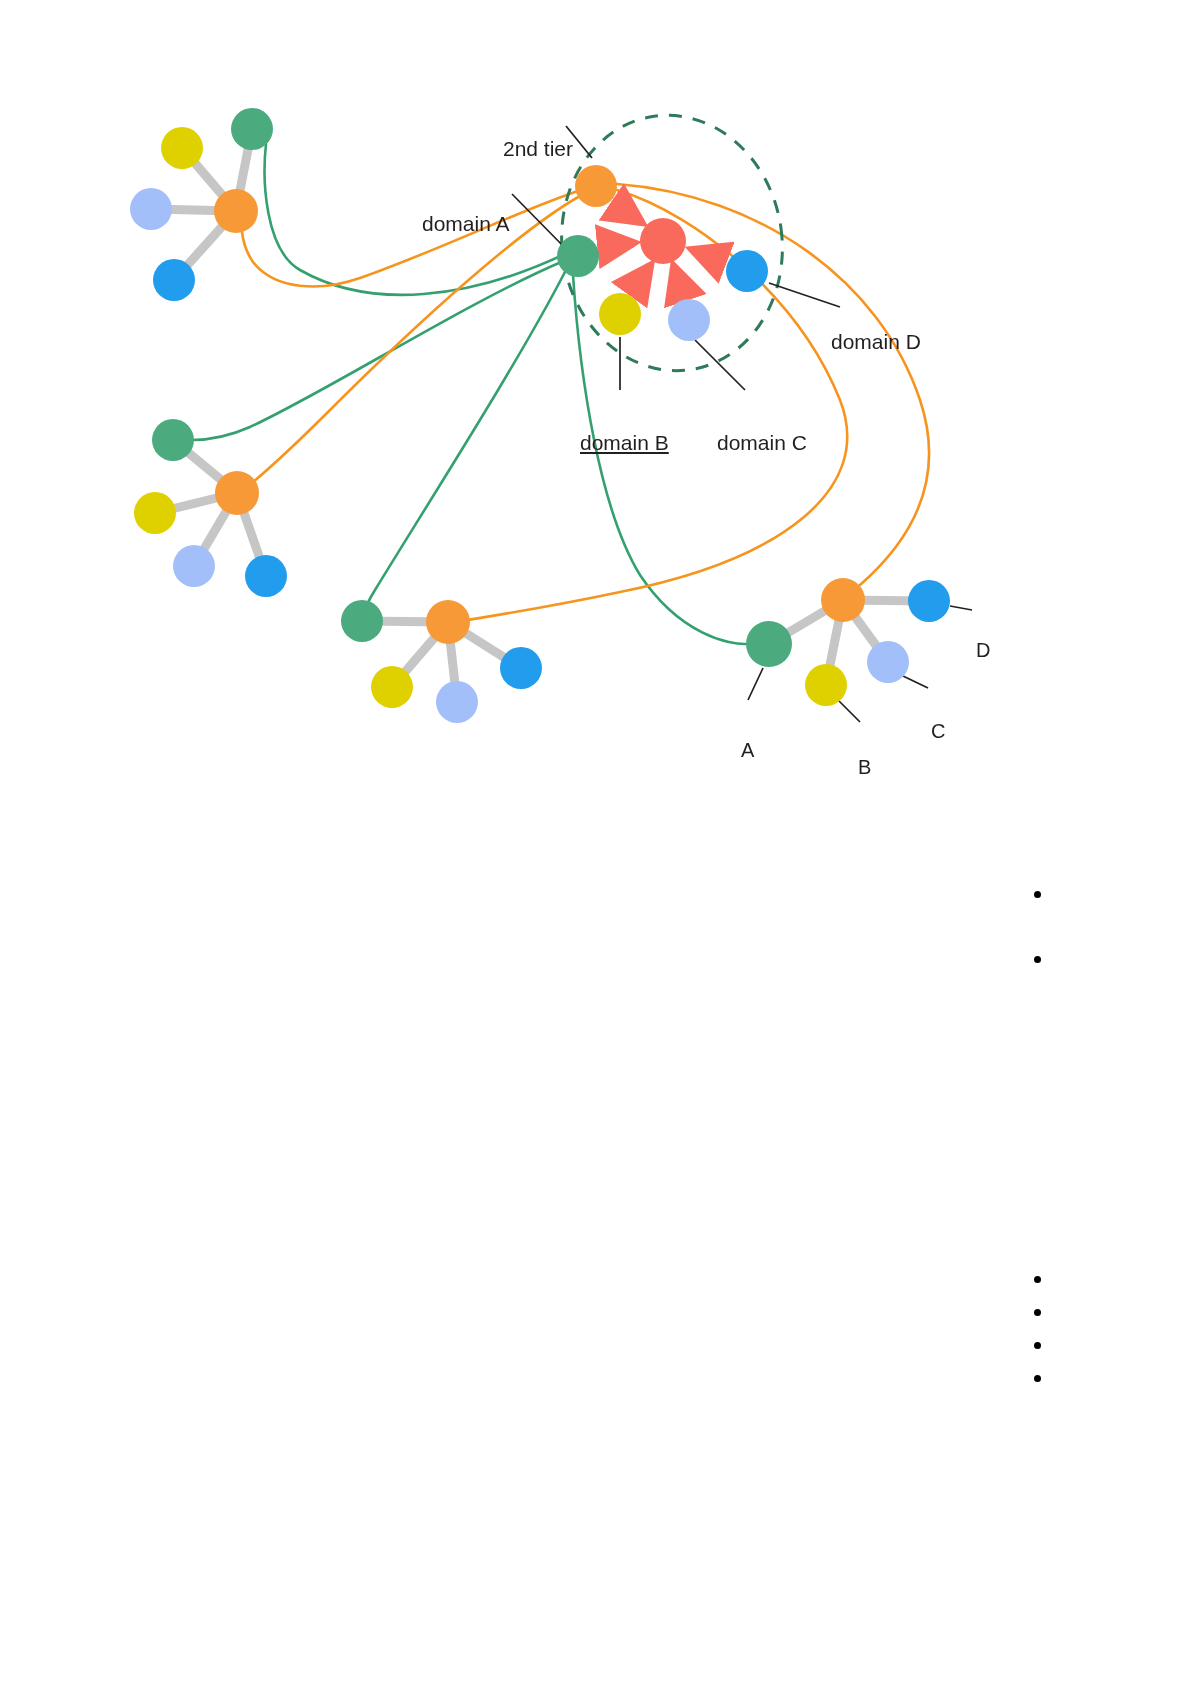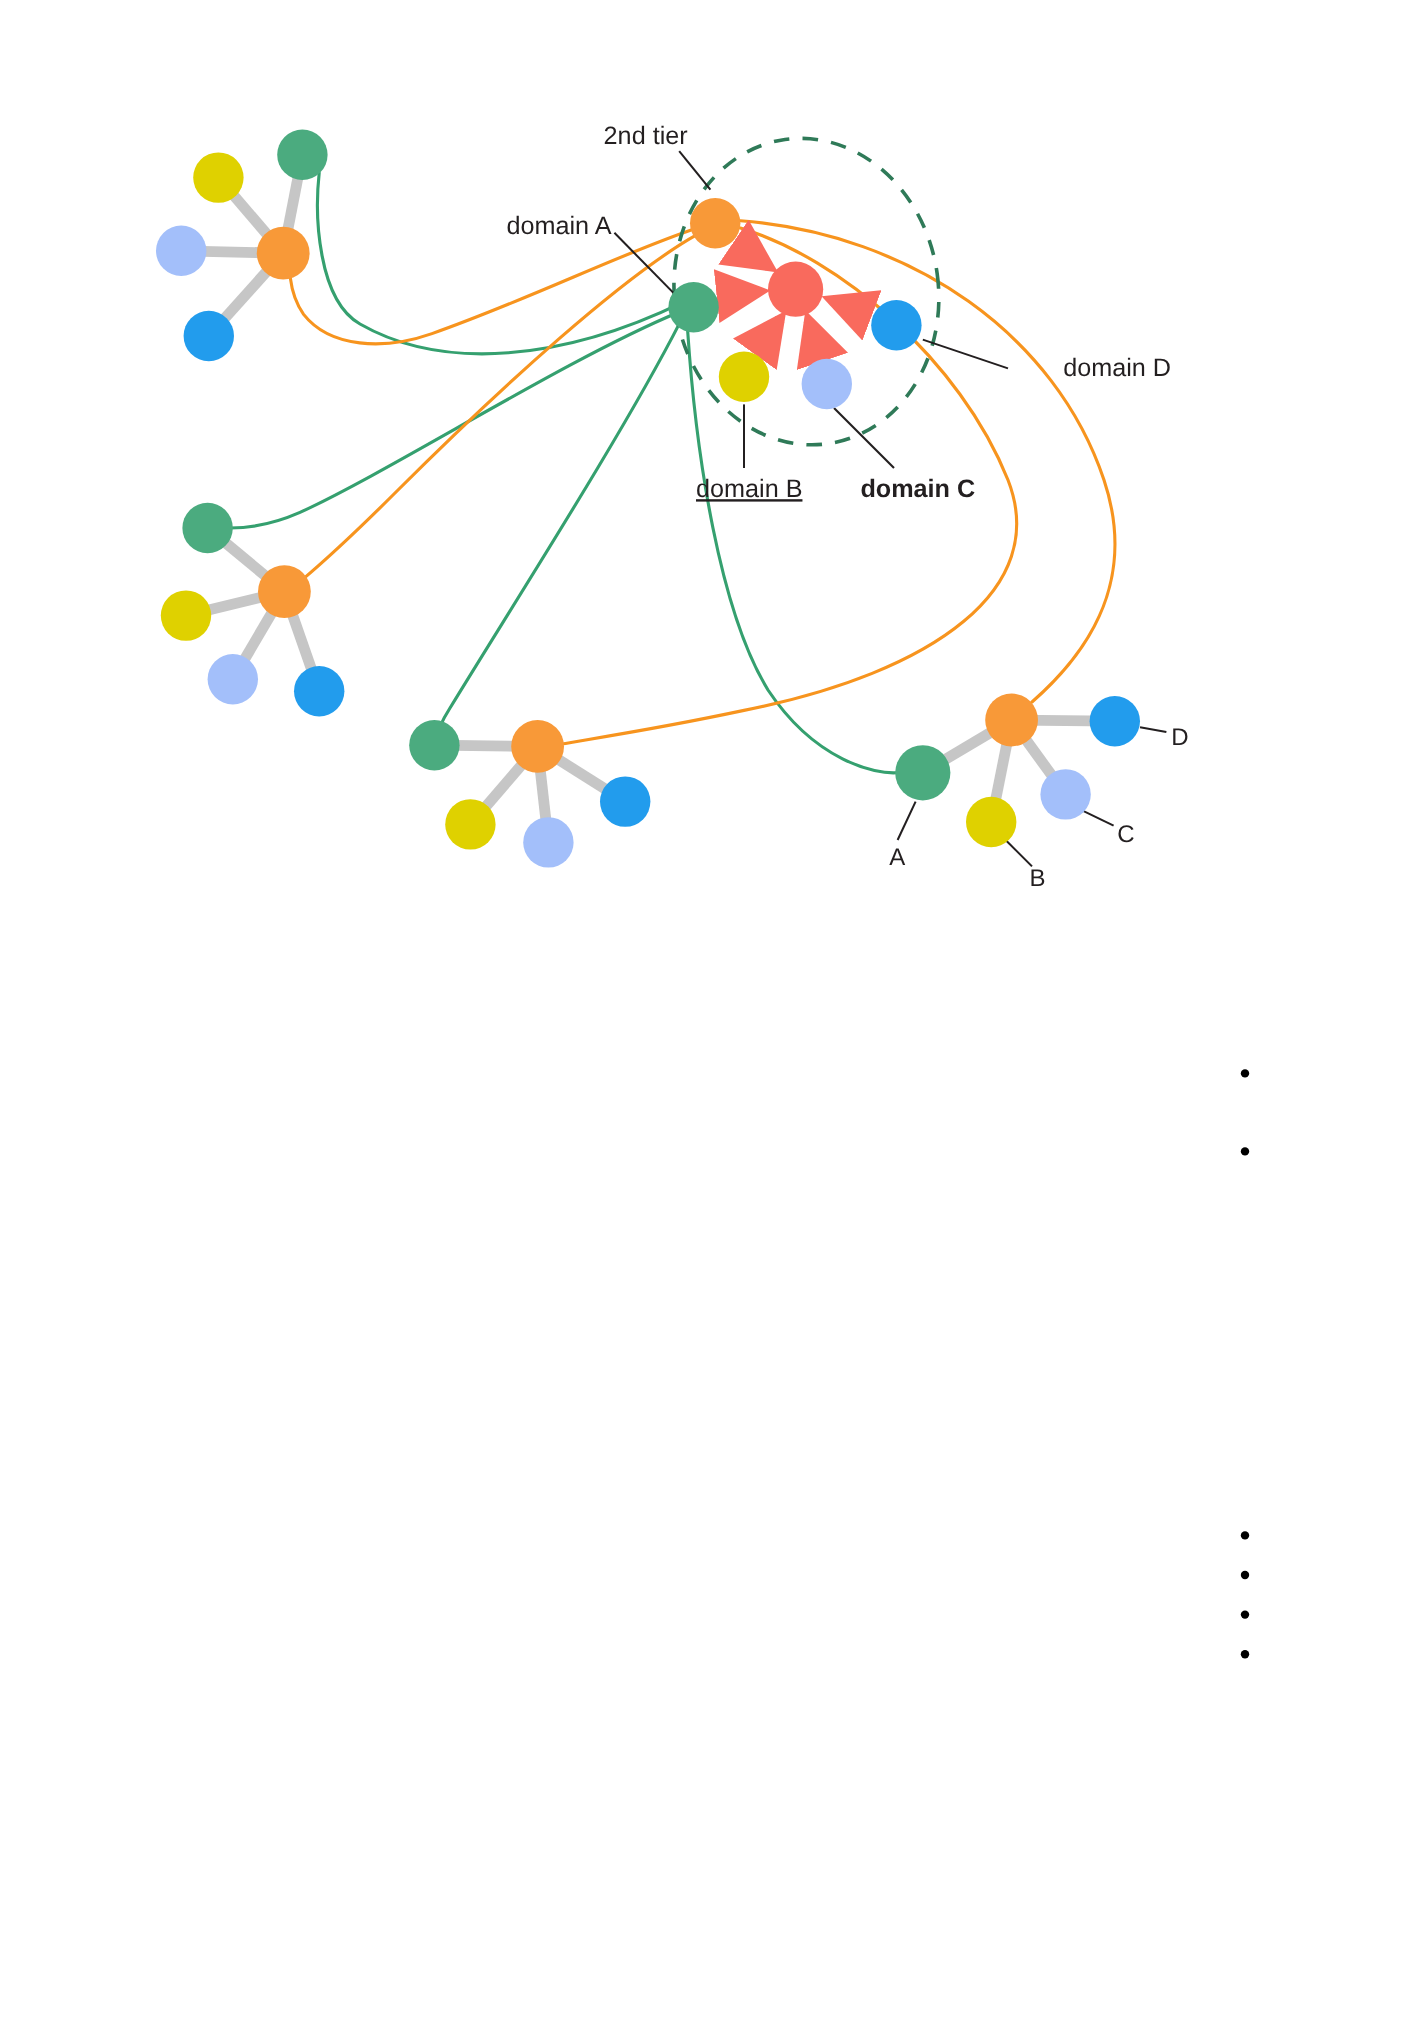--- a/index.html
+++ b/index.html
@@ -1,19 +1,19 @@
 <!DOCTYPE html>
 <html><head>
 <meta charset="utf-8">
 <style>
   html,body{margin:0;padding:0;background:#ffffff;}
   body{width:1190px;height:1684px;position:relative;overflow:hidden;
        font-family:"Liberation Sans","DejaVu Sans",sans-serif;color:#231f20;}
   #diagram{position:absolute;left:0;top:0;width:1190px;height:1684px;}
-  .lbl{position:absolute;font-size:21px;line-height:1;color:#231f20;white-space:nowrap;}
+  .lbl{position:absolute;font-size:21px;line-height:1;color:#231f20;white-space:nowrap;margin-top:35px;}
   .lbl.sm{font-size:20px;}
   .bullet{position:absolute;width:7px;height:7px;border-radius:50%;background:#000;}
 </style>
 </head>
 <body>
 
 <svg id="diagram" viewBox="0 0 1190 1684" xmlns="http://www.w3.org/2000/svg">
 
   <defs>
     <marker id="redArrow" viewBox="0 0 10 10" refX="8" refY="5" markerWidth="5" markerHeight="5" orient="auto-start-reverse">
@@ -118,22 +118,22 @@
     <circle cx="620" cy="314" r="21" fill="#dfd100"></circle>
     <circle cx="689" cy="320" r="21" fill="#a3bffa"></circle>
     <circle cx="747" cy="271" r="21" fill="#229ced"></circle>
     <circle cx="663" cy="241" r="23" fill="#f96a5d"></circle>
   </g>
 </svg>
 
 <div class="lbl" style="left:503px;top:103px;">2nd tier</div>
 <div class="lbl" style="left:422px;top:178px;">domain A</div>
 <div class="lbl" style="left:580px;top:397px;text-decoration:underline;">domain B</div>
-<div class="lbl" style="left:717px;top:397px;font-weight:bold;">domain C</div>
-<div class="lbl" style="left:886px;top:296px;">domain D</div>
+<div class="lbl" style="left:717px;top:397px;">domain C</div>
+<div class="lbl" style="left:831px;top:296px;">domain D</div>
 
 <div class="lbl sm" style="left:741px;top:705px;">A</div>
 <div class="lbl sm" style="left:858px;top:722px;">B</div>
 <div class="lbl sm" style="left:931px;top:686px;">C</div>
 <div class="lbl sm" style="left:976px;top:605px;">D</div>
 
 <div id="bullets">
     <div class="bullet" style="left: 1034px; top: 891px;"></div>
     <div class="bullet" style="left: 1034px; top: 956px;"></div>
     <div class="bullet" style="left: 1034px; top: 1276px;"></div>

